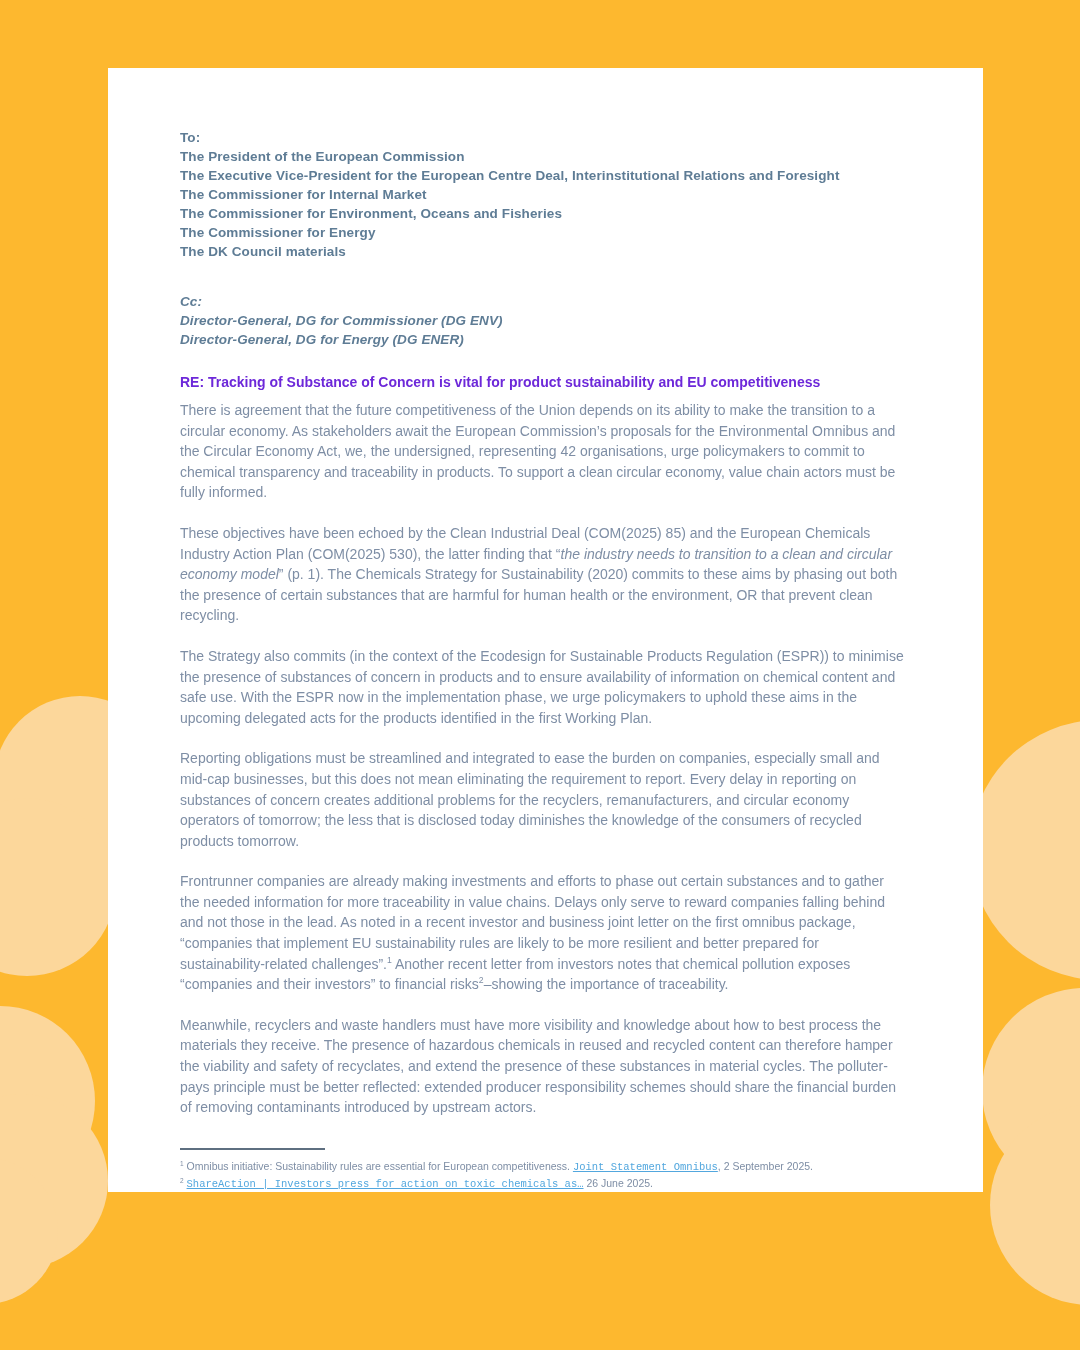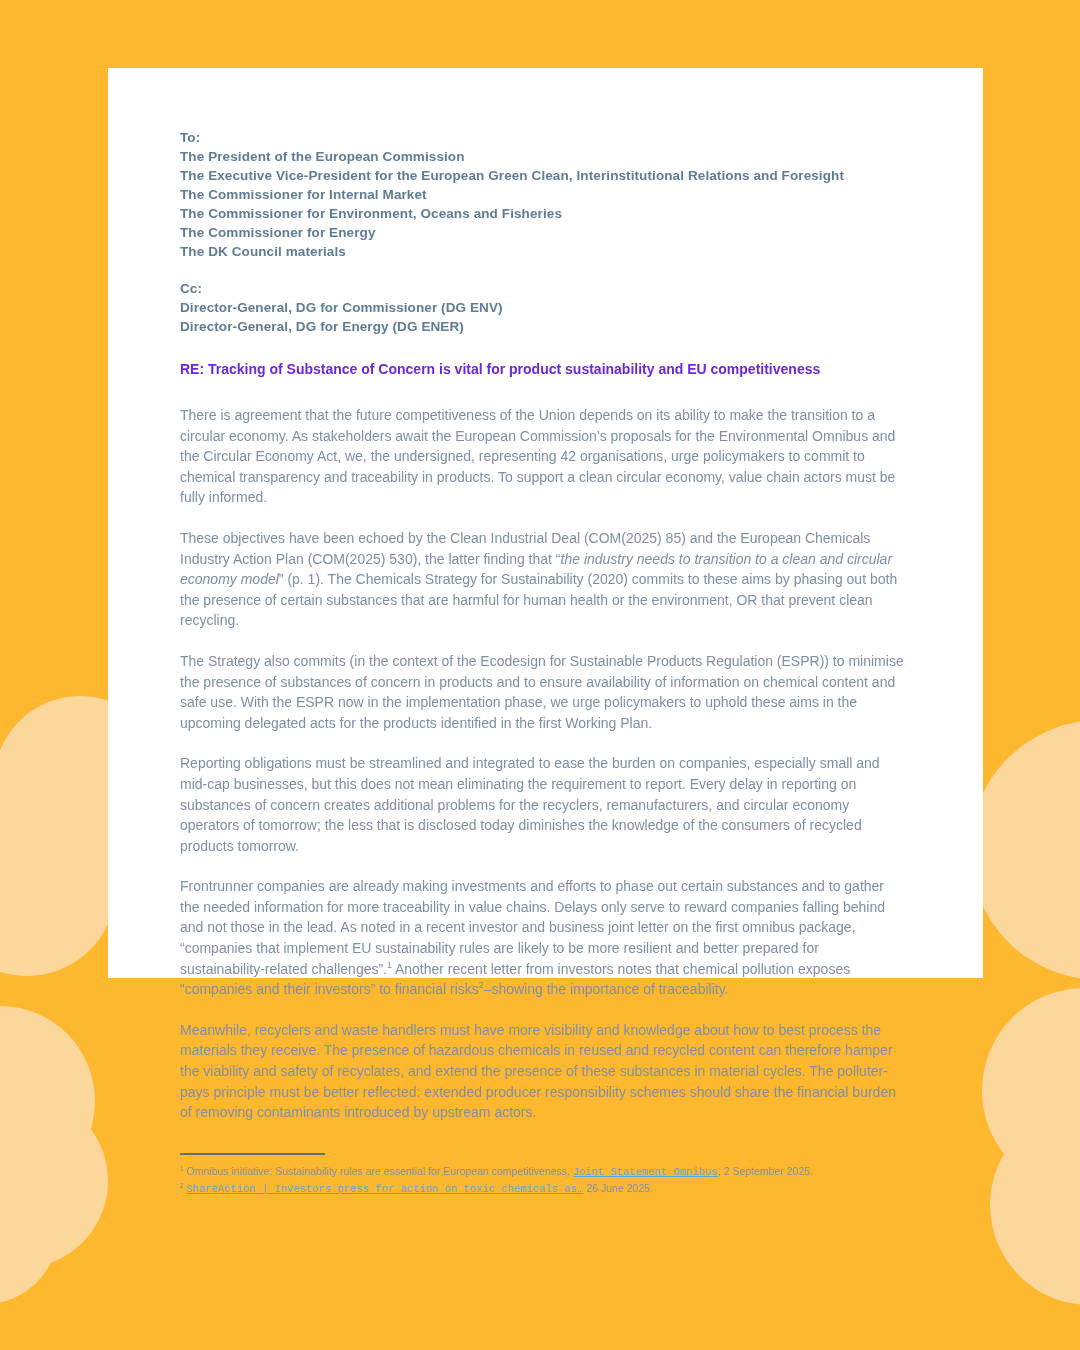--- a/index.html
+++ b/index.html
@@ -28,46 +28,46 @@
   .b6 { left: 970px; top: 720px;  width: 260px; height: 260px; }
   
   .b7 { left: 982px; top: 988px;  width: 205px; height: 205px; }
   .b8 { left: 990px; top: 1105px; width: 200px; height: 200px; }
 
   .paper {
     position: absolute;
     left: 108px;
     top: 68px;
     width: 875px;
-    height: 910px;
+    height: 1124px;
     background: #FFFFFF;
     z-index: 2;
   }
   .content {
     padding: 60px 78px 0 72px;
     color: #7E8EA5;
   }
   .addr-block { margin: 0; }
-  .addr-block.cc { margin-top: 9px; }
+  .addr-block.cc { margin-top: 22px; font-style: italic; }
   .addr-line {
     font-size: 13.5px;
     font-weight: 700;
     line-height: 19px;
     color: #5E7C95;
     letter-spacing: 0.1px;
   }
   .addr-gap { height: 9px; }
   .subject {
     margin-top: 24px;
     font-size: 14px;
     font-weight: 700;
     line-height: 19px;
     color: #6d28d9;
   }
-  .body-text { margin-top: 26px; }
+  .body-text { margin-top: 8px; }
   .para {
     font-size: 14px;
     line-height: 20.6px;
     color: #7E8EA5;
     margin: 0 0 20px 0;
     width: 725px;
   }
   .para .italic { font-style: italic; }
   sup {
     font-size: 0.62em;
@@ -102,21 +102,21 @@
 <div class="blob b6"></div>
 <div class="blob b7"></div>
 <div class="blob b8"></div>
 
 <div class="paper">
   <div class="content">
 
     <div class="addr-block">
       <div class="addr-line">To:</div>
       <div class="addr-line">The President of the European Commission</div>
-      <div class="addr-line">The Executive Vice-President for the European Green Clean, Interinstitutional Relations and Foresight</div>
+      <div class="addr-line">The Executive Vice-President for the European Centre Deal, Interinstitutional Relations and Foresight</div>
       <div class="addr-line">The Commissioner for Internal Market</div>
       <div class="addr-line">The Commissioner for Environment, Oceans and Fisheries</div>
       <div class="addr-line">The Commissioner for Energy</div>
       <div class="addr-line">The DK Council materials</div>
     </div>
 
     <div class="addr-gap"></div>
 
     <div class="addr-block cc">
       <div class="addr-line">Cc:</div>

